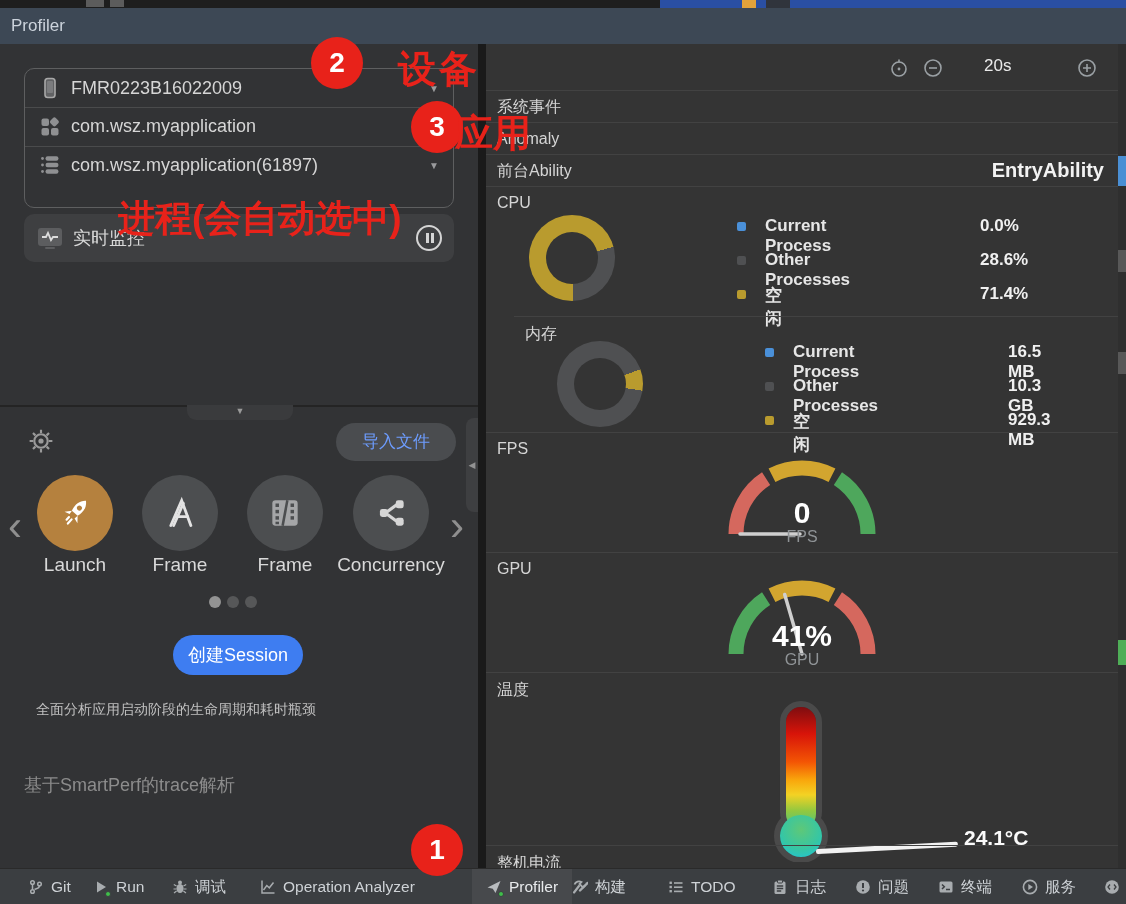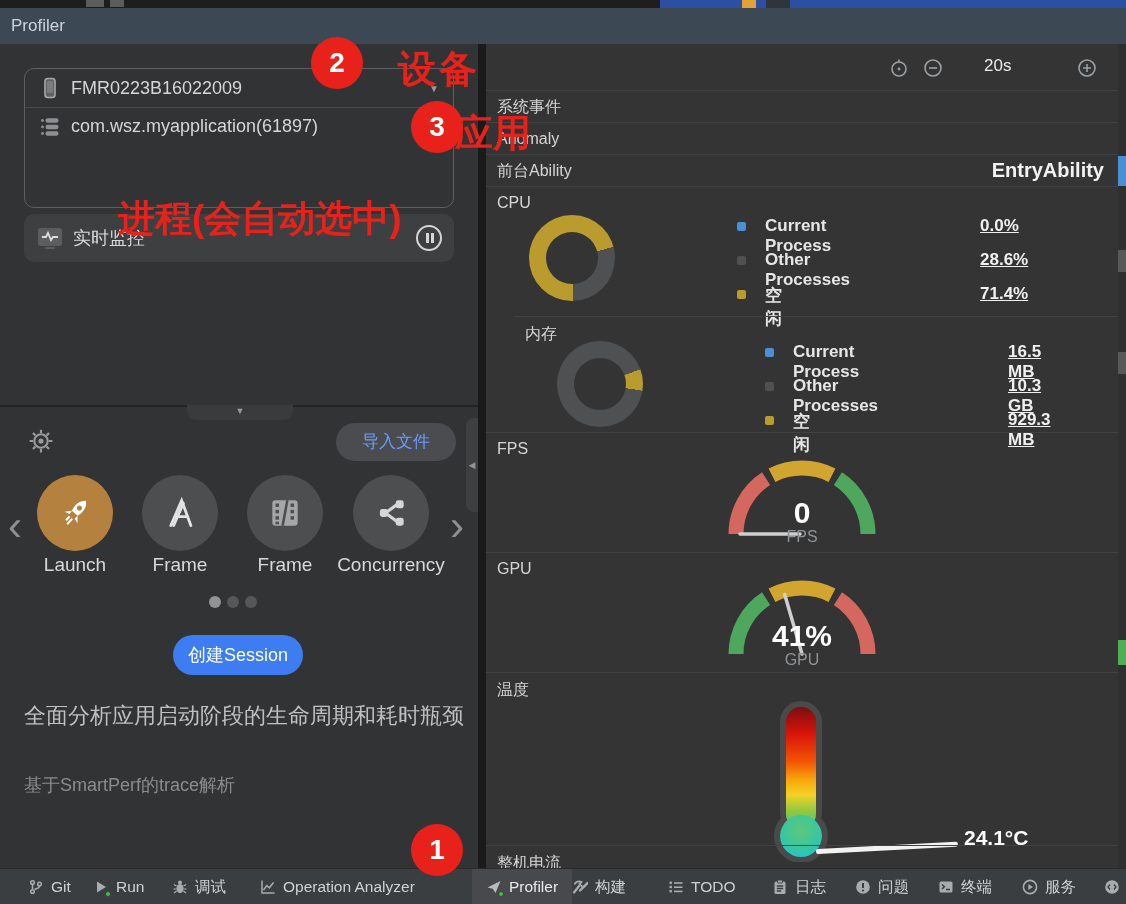--- a/index.html
+++ b/index.html
@@ -39,42 +39,42 @@
   .import-btn { position:absolute; left:336px; top:379px; width:120px; height:38px; background:#4a4c4f; border-radius:19px; color:#6d9cfe; font-size:17px; text-align:center; line-height:38px; }
 
   .car-chevron { position:absolute; top:460px; width:22px; height:48px; color:#8f8f8f; font-size:42px; line-height:44px; font-weight:300; }
   .session-circle { position:absolute; top:431px; width:76px; height:76px; border-radius:50%; background:#4c4e50; display:flex; align-items:center; justify-content:center; }
   .session-circle.sel { background:#b5813e; }
   .session-label { position:absolute; top:510px; color:#d9d9d9; font-size:19px; transform:translateX(-50%); white-space:nowrap; }
   .dot { position:absolute; top:552px; width:12px; height:12px; border-radius:50%; background:#565758; }
   .dot.active { background:#939393; }
 
   .create-btn { position:absolute; left:173px; top:591px; width:130px; height:40px; background:#3e7df1; border-radius:20px; color:#fff; font-size:18px; text-align:center; line-height:40px; }
-  .desc { position:absolute; left:24px; top:655px; width:448px; color:#c0c0c0; font-size:22px; line-height:1.55; }
+  .desc { position:absolute; left:36px; top:655px; width:448px; color:#c0c0c0; font-size:14px; line-height:1.55; }
   .sub-desc { position:absolute; left:24px; top:729px; width:440px; color:#8c8c8c; font-size:18px; }
 
   
   .v-split { position:absolute; left:478px; top:44px; width:8px; height:824px; background:#1a1a1a; }
 
   
   .right-panel { position:absolute; left:486px; top:44px; width:640px; height:824px; background:#343434; overflow:hidden; }
   .rp-header { position:absolute; left:0; top:0; width:640px; height:46px; }
   .hdr-ic { position:absolute; top:13px; width:22px; height:22px; }
   .time-window { position:absolute; left:498px; top:12px; width:50px; color:#eaeaea; font-size:17px; }
   .rp-row { position:absolute; left:0; width:640px; height:32px; border-top:1px solid #424242; color:#d5d5d5; font-size:16px; line-height:31px; padding-left:11px; }
   .row-val { position:absolute; right:22px; top:0; color:#f2f2f2; font-weight:bold; font-size:20px; }
   .rp-section { position:absolute; left:0; width:640px; border-top:1px solid #424242; }
   .sec-label { position:absolute; left:11px; top:7px; color:#d5d5d5; font-size:16px; }
 
   .ring { position:absolute; width:86px; height:86px; border-radius:50%; }
   .ring-hole { position:absolute; width:52px; height:52px; left:17px; top:17px; border-radius:50%; background:#343434; }
   .legend-row { position:absolute; height:20px; }
   .legend-sq { position:absolute; left:251px; top:6px; width:9px; height:9px; border-radius:2px; }
   .legend-name { position:absolute; left:279px; top:0; color:#e6e6e6; font-size:17px; font-weight:bold; }
-  .legend-val { position:absolute; left:494px; top:0; color:#f0f0f0; font-size:17px; font-weight:bold;text-decoration:underline; }
+  .legend-val { position:absolute; left:494px; top:0; color:#f0f0f0; font-size:17px; font-weight:bold; }
 
   .gauge-wrap { position:absolute; left:236px; width:160px; height:100px; }
   .gauge-value { position:absolute; left:266px; width:100px; text-align:center; color:#fff; font-size:30px; font-weight:bold; }
   .gauge-unit { position:absolute; left:266px; width:100px; text-align:center; color:#8f9396; font-size:16px; }
 
   .thermo { position:absolute; left:283px; top:656px; }
   .temp-pointer { position:absolute; left:330px; top:805px; width:142px; height:4.5px; background:#f2f2f2; transform:rotate(-3deg); transform-origin:left center; border-radius:2px; }
   .temp-value { position:absolute; left:478px; top:782px; color:#fafafa; font-size:21px; font-weight:bold;text-align:right; }
 
   .gutter { position:absolute; left:632px; top:0; width:8px; height:824px; background:#2f2f2f; }
@@ -108,20 +108,30 @@
 
   <div class="left-panel">
 
     <div class="selector-group">
       <div class="sel-row">
         <svg class="sel-icon" viewBox="0 0 24 24">
           <rect x="7" y="2.5" width="10" height="19" rx="2.8" fill="#616264" stroke="#a8a8a8" stroke-width="1.6"></rect>
           <rect x="9" y="5" width="6" height="12" rx="1" fill="#7b7c7e"></rect>
         </svg>
         <span class="sel-text">FMR0223B16022009</span>
+        <span class="sel-caret">▼</span>
+      </div>
+      <div class="sel-row">
+        <svg class="sel-icon" viewBox="0 0 24 24">
+          <rect x="3.5" y="3.5" width="7.5" height="7.5" rx="2" fill="#8f9092"></rect>
+          <rect x="3.5" y="13" width="7.5" height="7.5" rx="2" fill="#8f9092"></rect>
+          <rect x="13" y="13" width="7.5" height="7.5" rx="2" fill="#8f9092"></rect>
+          <rect x="12.6" y="3.1" width="7.5" height="7.5" rx="2" fill="#8f9092" transform="rotate(45 16.4 6.9)"></rect>
+        </svg>
+        <span class="sel-text">com.wsz.myapplication</span>
         <span class="sel-caret">▼</span>
       </div>
       <div class="sel-row">
         <svg class="sel-icon" viewBox="0 0 24 24">
           <circle cx="4.5" cy="5.5" r="1.4" fill="#8f9092"></circle>
             <rect x="7.5" y="3.3" width="13" height="4.4" rx="2.2" fill="#8f9092"></rect>
           <circle cx="4.5" cy="12" r="1.4" fill="#8f9092"></circle>
             <rect x="7.5" y="9.8" width="13" height="4.4" rx="2.2" fill="#8f9092"></rect>
           <circle cx="4.5" cy="18.5" r="1.4" fill="#8f9092"></circle>
             <rect x="7.5" y="16.3" width="13" height="4.4" rx="2.2" fill="#8f9092"></rect>

